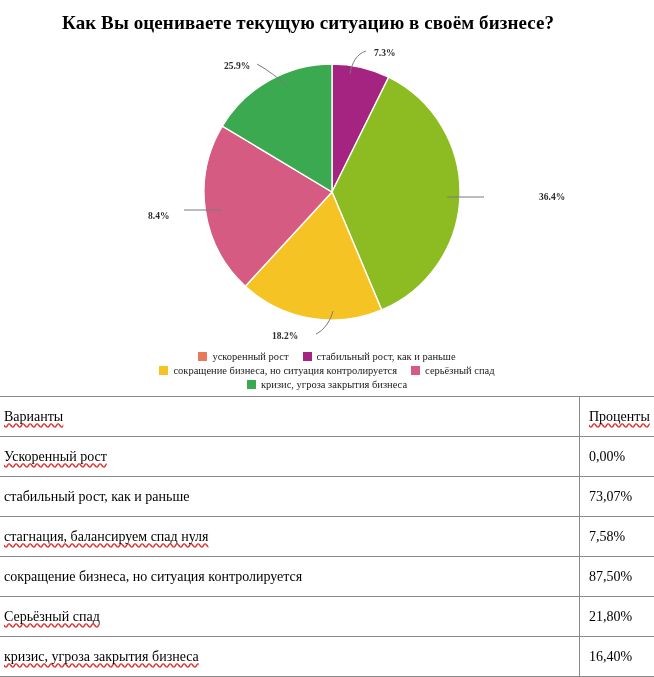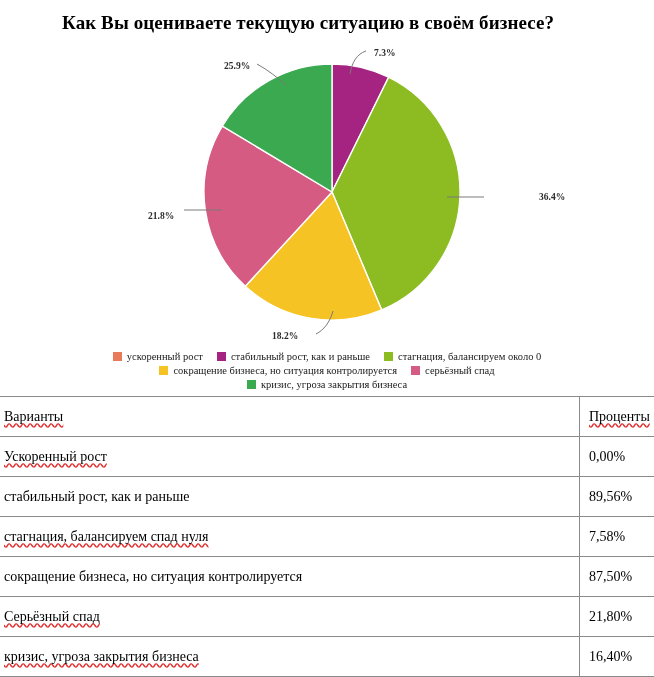--- a/index.html
+++ b/index.html
@@ -145,39 +145,35 @@
       <path d="M 184,210 L 222,210" fill="none" stroke="#7a7a7a" stroke-width="1"></path>
 
       <path d="M 447,197 L 484,197" fill="none" stroke="#7a7a7a" stroke-width="1"></path>
 
       <path d="M 316,334 C 324,330 330,322 333,311" fill="none" stroke="#7a7a7a" stroke-width="1"></path>
     </g>
   </svg>
   <div id="pct-labels">
       <div class="pct-label" style="left: 374px; top: 48px;">7.3%</div>
       <div class="pct-label" style="left: 224px; top: 61px;">25.9%</div>
-      <div class="pct-label" style="left: 148px; top: 211px;">21.8%</div>
+      <div class="pct-label" style="left: 148px; top: 211px;">8.4%</div>
       <div class="pct-label" style="left: 491px; top: 192px; margin-left: 48px;">36.4%</div>
       <div class="pct-label" style="left: 272px; top: 331px;">18.2%</div>
     </div>
 </div>
 
 <div id="legend">
     <div class="legend-row">
       <div class="legend-item">
         <span class="legend-swatch" style="background: rgb(232, 121, 90);"></span>
         <span class="legend-label">ускоренный рост</span>
       </div>
       <div class="legend-item">
         <span class="legend-swatch" style="background: rgb(166, 36, 129);"></span>
         <span class="legend-label">стабильный рост, как и раньше</span>
-      </div>
-      <div class="legend-item">
-        <span class="legend-swatch" style="background: rgb(140, 188, 34);"></span>
-        <span class="legend-label">стагнация, балансируем около 0</span>
       </div>
     </div>
     <div class="legend-row">
       <div class="legend-item">
         <span class="legend-swatch" style="background: rgb(246, 195, 36);"></span>
         <span class="legend-label">сокращение бизнеса, но ситуация контролируется</span>
       </div>
       <div class="legend-item">
         <span class="legend-swatch" style="background: rgb(213, 91, 131);"></span>
         <span class="legend-label">серьёзный спад</span>
@@ -200,21 +196,21 @@
       <td class="col-percent">
         <span class="hdr sp">Проценты</span>
       </td>
     </tr>
   <tr>
         <td class="col-variant"><span class="sp">Ускоренный рост</span></td>
         <td class="col-percent"><span>0,00%</span></td>
       </tr>
       <tr>
         <td class="col-variant"><span>стабильный рост, как и раньше</span></td>
-        <td class="col-percent"><span>89,56%</span></td>
+        <td class="col-percent"><span>73,07%</span></td>
       </tr>
       <tr>
         <td class="col-variant"><span class="sp">стагнация, балансируем спад нуля</span></td>
         <td class="col-percent"><span>7,58%</span></td>
       </tr>
       <tr>
         <td class="col-variant"><span>сокращение бизнеса, но ситуация контролируется</span></td>
         <td class="col-percent"><span>87,50%</span></td>
       </tr>
       <tr>

